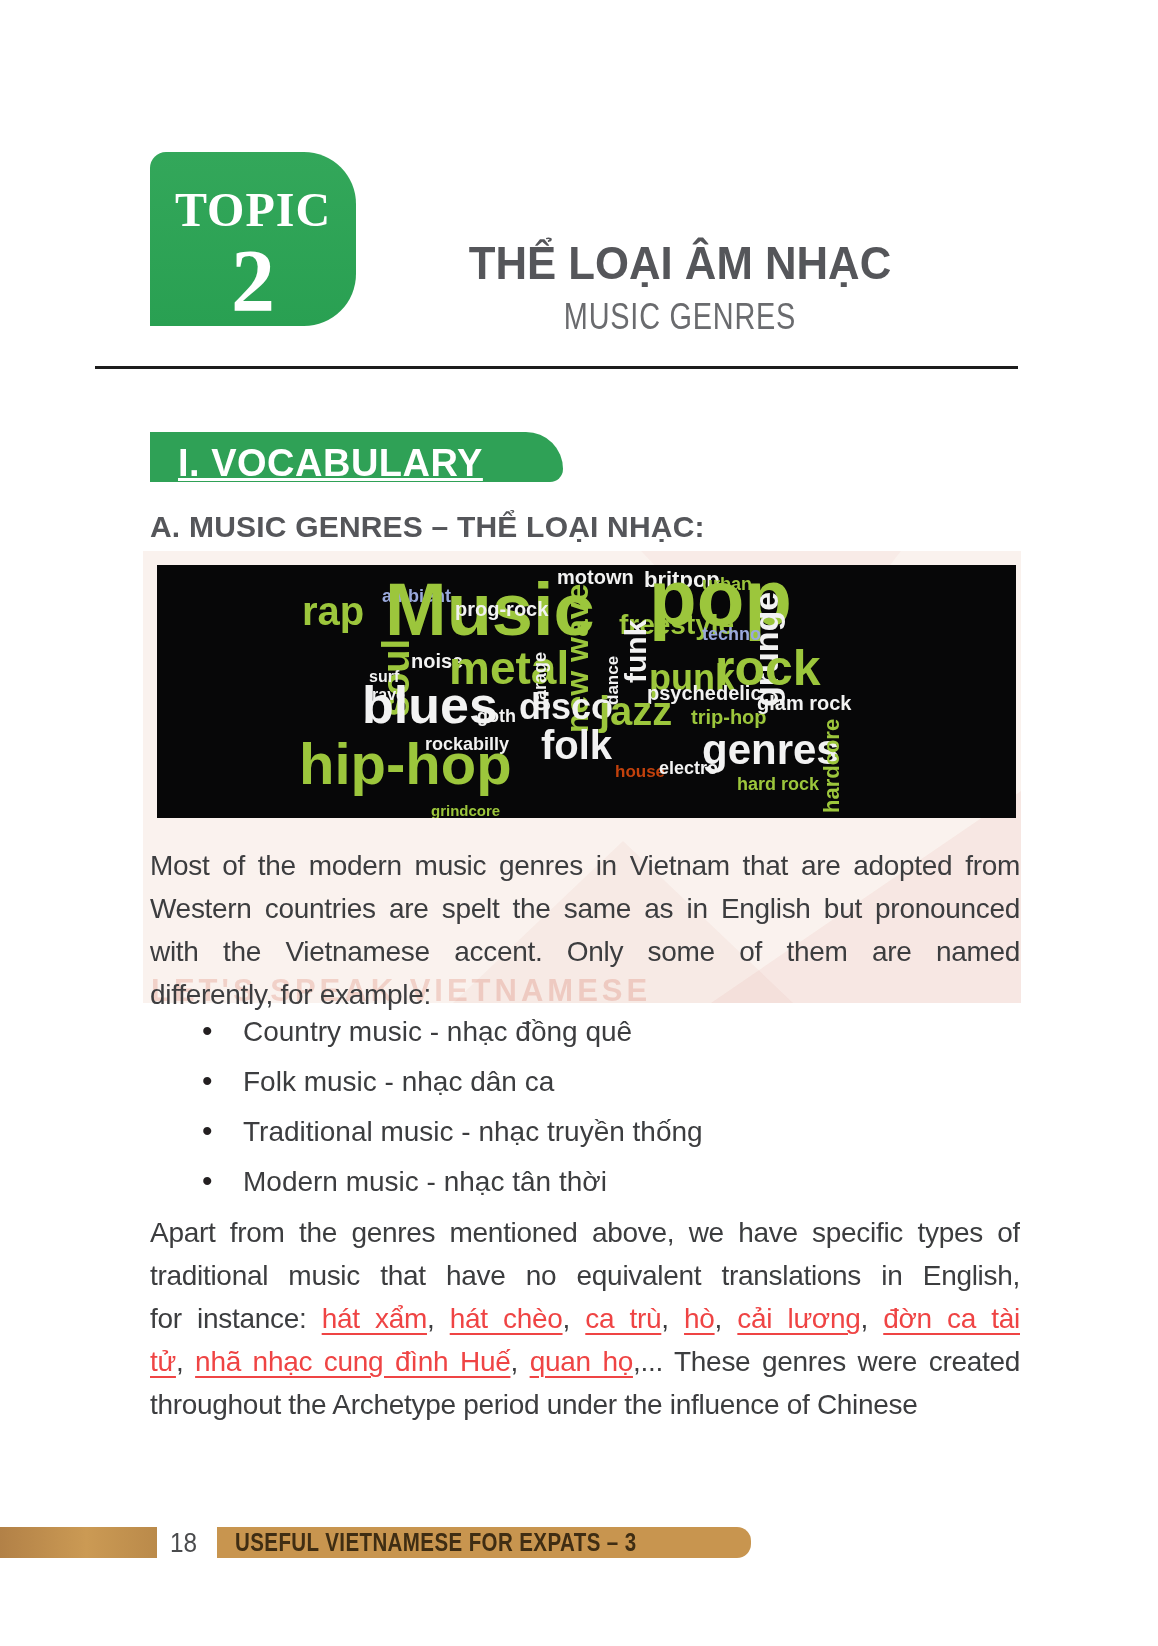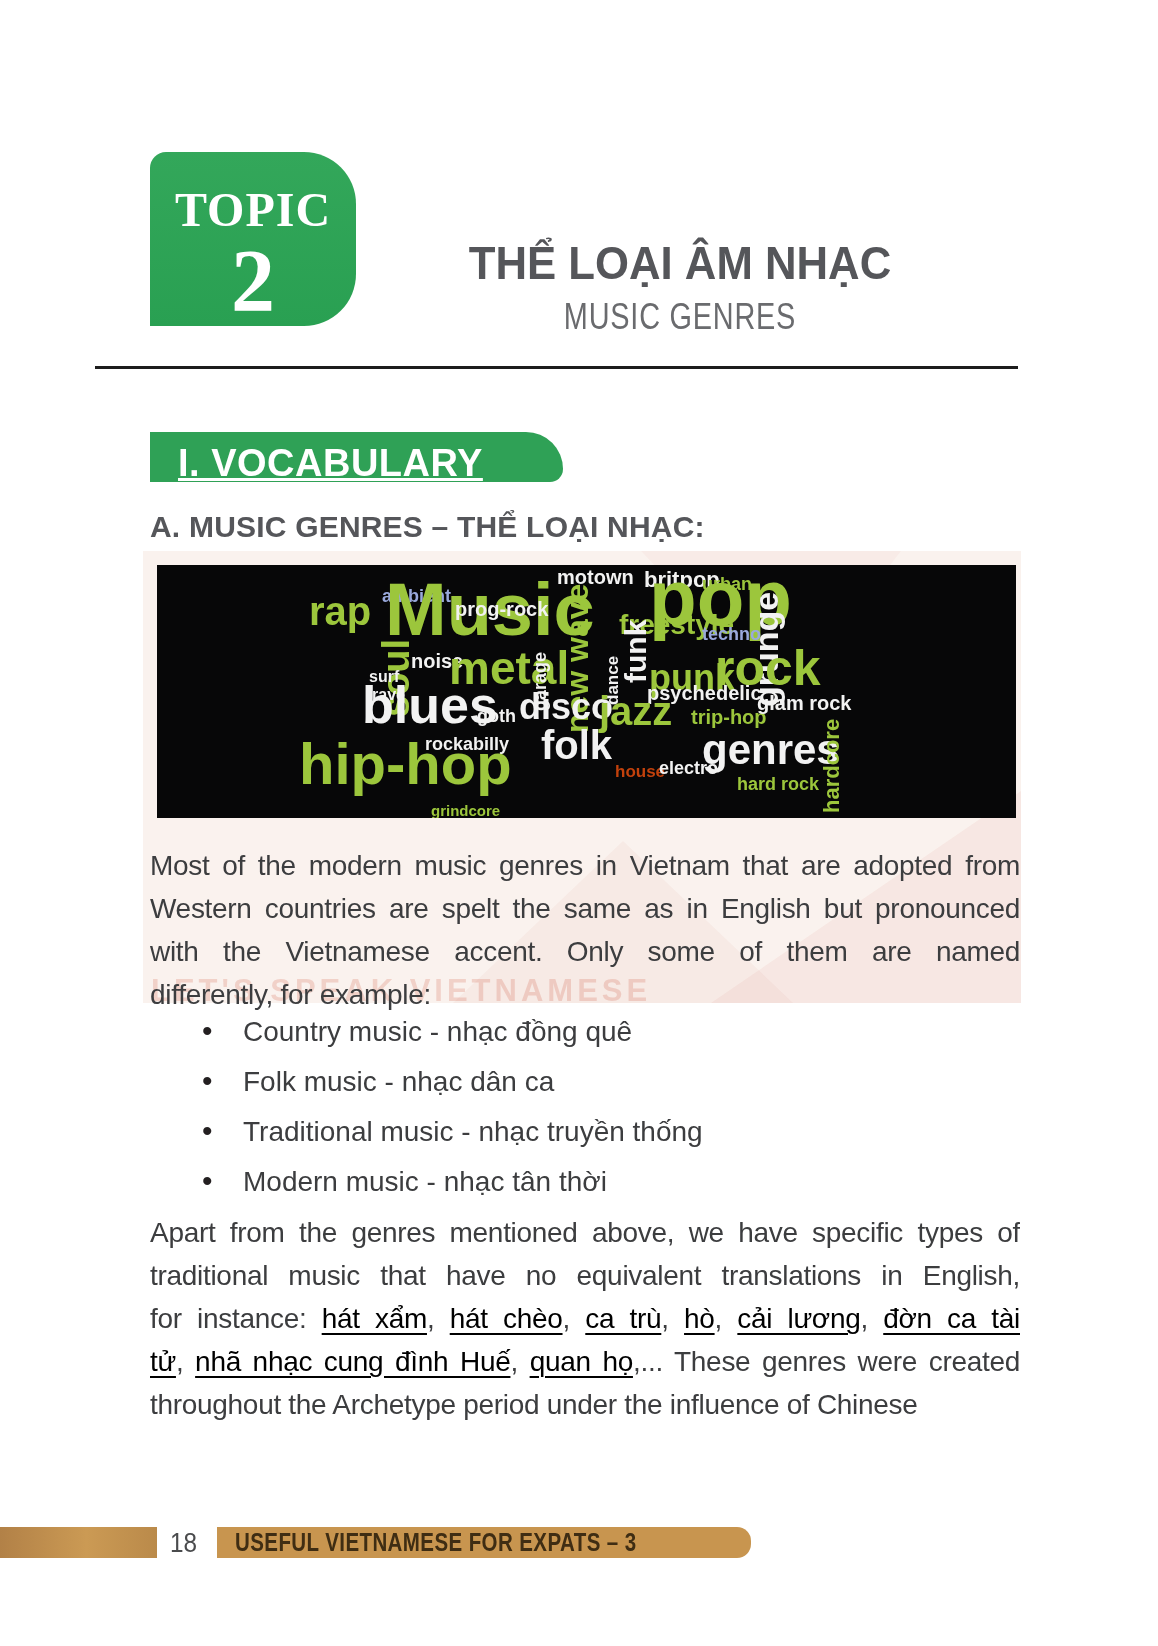--- a/index.html
+++ b/index.html
@@ -45,21 +45,21 @@
     overflow:hidden;z-index:1;}
   .cloud-word{position:absolute;font-weight:bold;line-height:1;white-space:nowrap;}
 
   
   .para{position:absolute;left:150px;width:870px;font-size:28px;color:#3c3d3f;
     letter-spacing:-0.3px;z-index:1;margin-top:10px;}
   .para-line{height:43px;text-align:justify;text-align-last:justify;overflow:hidden;}
   .para-line.no-just{text-align:left;text-align-last:left;}
   .para1{top:840px;}
   .para2{top:1207px;}
-  .vn-link{color:#000000;text-decoration:underline;text-decoration-thickness:2px;
+  .vn-link{color:#ef4444;text-decoration:underline;text-decoration-thickness:2px;
     text-underline-offset:5px;cursor:pointer;}
 
   .b-list{position:absolute;left:150px;top:1016px;width:870px;margin:0;padding:0;
     list-style:none;z-index:1;}
   .b-item{height:50px;font-size:28px;color:#3c3d3f;padding-left:93px;position:relative;}
   .b-item .dot{position:absolute;left:52px;top:-2px;font-size:30px;color:#231f20;}
 
   
   .footer-left-bar{position:absolute;left:0;top:1527px;width:157px;height:31px;
     background:linear-gradient(90deg,#b28147,#cb9a54 55%,#ba8a4a);}
@@ -90,21 +90,21 @@
 
   <div class="wm-block">
     <div class="wm-tri wm-tri1"></div>
     <div class="wm-tri wm-tri2"></div>
     <div class="wm-tri wm-tri3"></div>
     <div class="wm-text">LET'S SPEAK VIETNAMESE</div>
   </div>
 
   <div class="cloud">
       <span class="cloud-word" style="left: 225px; top: 22px; font-size: 18px; color: rgb(154, 169, 220);">ambient</span>
-      <span class="cloud-word" style="left: 152px; top: 26px; font-size: 40px; color: rgb(156, 198, 60);">rap</span>
+      <span class="cloud-word" style="left: 145px; top: 26px; font-size: 40px; color: rgb(156, 198, 60);">rap</span>
       <span class="cloud-word" style="left: 228px; top: 8px; font-size: 74px; color: rgb(156, 198, 60);">Music</span>
       <span class="cloud-word" style="left: 298px; top: 34px; font-size: 20px; color: rgb(242, 242, 242);">prog-rock</span>
       <span class="cloud-word" style="left: 400px; top: 2px; font-size: 20px; color: rgb(242, 242, 242);">motown</span>
       <span class="cloud-word" style="left: 462px; top: 46px; font-size: 28px; color: rgb(156, 198, 60);">freestyle</span>
       <span class="cloud-word" style="left: 487px; top: 4px; font-size: 22px; color: rgb(242, 242, 242);">britpop</span>
       <span class="cloud-word" style="left: 545px; top: 10px; font-size: 18px; color: rgb(156, 198, 60);">urban</span>
       <span class="cloud-word" style="left: 492px; top: -6px; font-size: 78px; color: rgb(156, 198, 60);">pop</span>
       <span class="cloud-word" style="left: 592px; top: 142px; font-size: 34px; color: rgb(242, 242, 242); transform: rotate(-90deg); transform-origin: 0px 0px;">grunge</span>
       <span class="cloud-word" style="left: 220px; top: 152px; font-size: 38px; color: rgb(156, 198, 60); transform: rotate(-90deg); transform-origin: 0px 0px;">soul</span>
       <span class="cloud-word" style="left: 212px; top: 104px; font-size: 16px; color: rgb(242, 242, 242);">surf</span>

